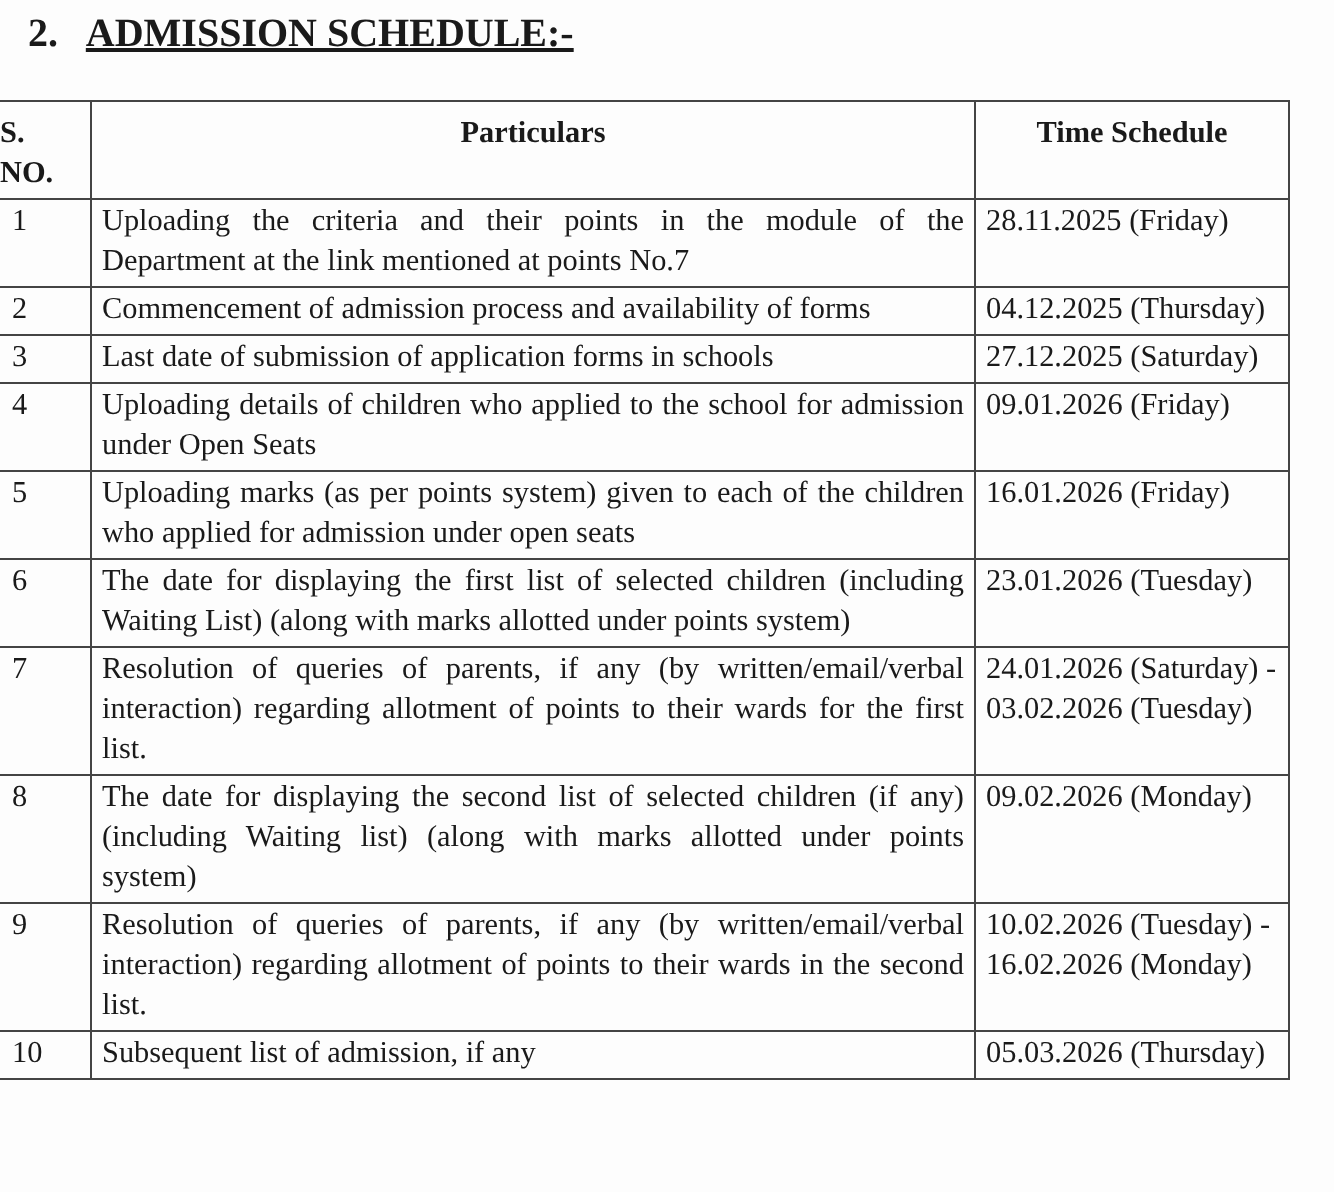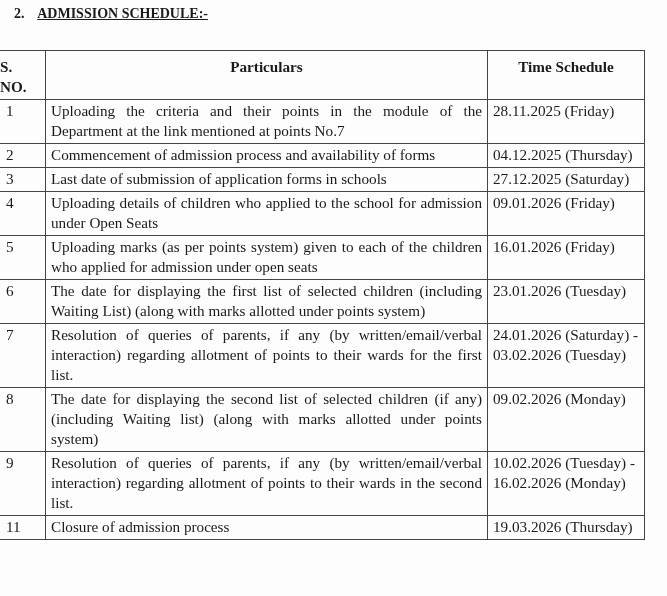--- a/index.html
+++ b/index.html
@@ -1,21 +1,21 @@
 <!DOCTYPE html>
 <html><head>
 <meta charset="utf-8">
 <style>
   html, body { margin:0; padding:0; }
   body {
     width:667px; height:596px; background:#fdfdfd; overflow:hidden;
     font-family:"Liberation Serif", serif; color:#1a1a1a; position:relative;
   }
   .heading {
-    position:absolute; left:14px; top:6px; font-weight:bold; font-size:14px;
+    position:absolute; left:14px; top:6px; font-weight:bold; font-size:20px;
   }
   .heading .num { margin-right:10px; }
   .heading .txt { text-decoration:underline; }
   table {
     position:absolute; left:0px; top:50px; border-collapse:collapse;
     width:645px; font-size:15.2px; line-height:20px;
   }
   td, th { border:1px solid #444; vertical-align:top; padding:1px 5px 2px 5px; }
   th { font-weight:bold; text-align:center; height:38px; padding-top:6px; }
   th.sno { text-align:left; padding-left:0; width:40px; border-left:none; }
@@ -80,18 +80,18 @@
       <td class="sno">8</td>
       <td class="part">The date for displaying the second list of selected children (if any) (including Waiting list) (along with marks allotted under points system)</td>
       <td class="ts">09.02.2026 (Monday)</td>
     </tr>
     <tr>
       <td class="sno">9</td>
       <td class="part">Resolution of queries of parents, if any (by written/email/verbal interaction) regarding allotment of points to their wards in the second list.</td>
       <td class="ts" style="white-space:normal">10.02.2026 (Tuesday) - 16.02.2026 (Monday)</td>
     </tr>
     <tr>
-      <td class="sno">11</td>
-      <td class="part">Closure of admission process</td>
-      <td class="ts">19.03.2026 (Thursday)</td>
+      <td class="sno">10</td>
+      <td class="part">Subsequent list of admission, if any</td>
+      <td class="ts">05.03.2026 (Thursday)</td>
     </tr>
   </tbody>
 </table>
 
 </body></html>

